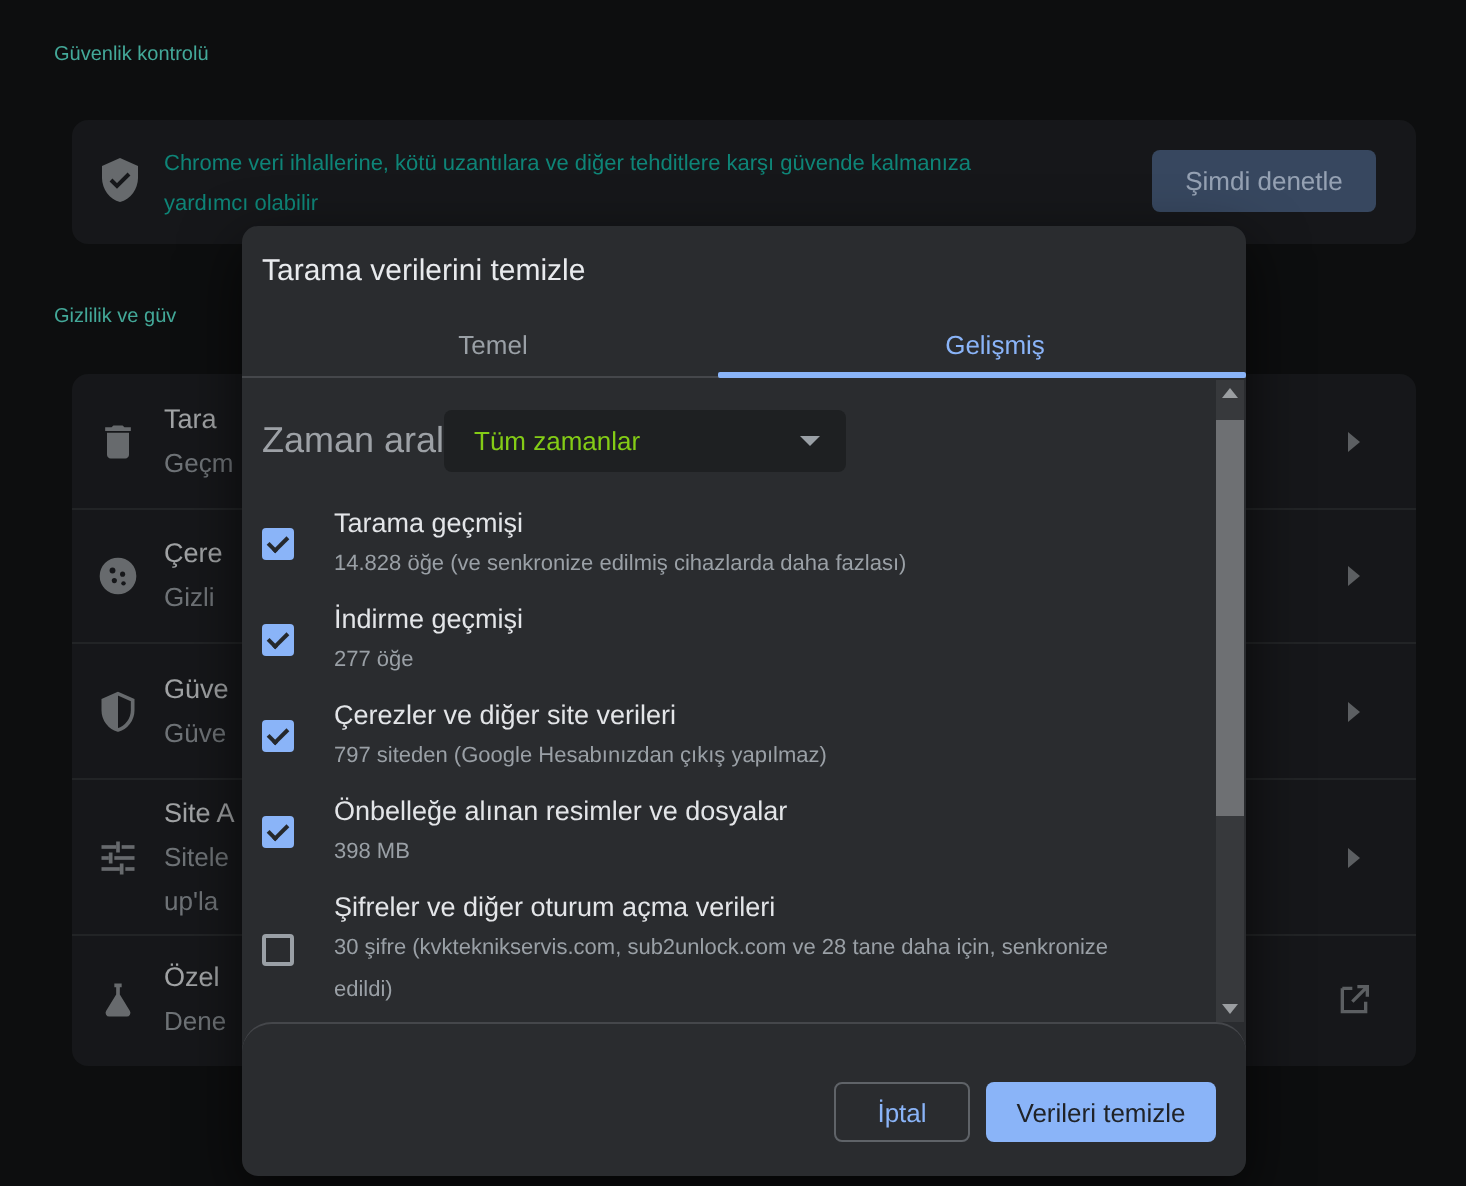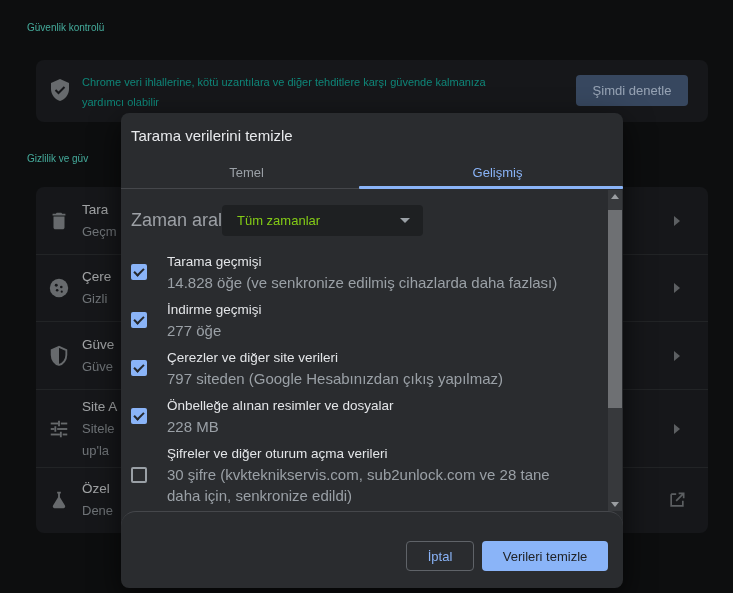--- a/index.html
+++ b/index.html
@@ -57,34 +57,34 @@
   }
   .dd-arrow { position:absolute; right:13px; top:13px; width:0; height:0;
     border-top:5px solid #9aa0a6; border-left:5px solid transparent; border-right:5px solid transparent; }
   .check-rows { margin-top:12px; }
   .check-row { display:flex; align-items:center; padding:3px 18px 3px 10px; cursor:pointer; }
   .cb { width:16px; height:16px; border-radius:2px; position:relative; flex:none; margin-right:20px; border:2px solid #9aa0a6; }
   .cb.checked { border:none; background:#8ab4f8; }
   .cb.checked::after { content:""; position:absolute; left:3px; top:4px; width:8px; height:4px;
     border-left:2px solid #25282c; border-bottom:2px solid #25282c; transform:rotate(-45deg); }
   .ci-title { font-size:13.5px; color:#e3e5e8; line-height:21px; }
-  .ci-sub { font-size:15px; color:#9aa0a6; line-height:21px; max-width:418px; }
+  .ci-sub { font-size:11px; color:#9aa0a6; line-height:21px; max-width:418px; }
   
   .scrollbar { position:absolute; top:77px; right:1px; width:14px; height:321px; background:#37393c; z-index:11; }
   .sb-up { position:absolute; top:4px; left:3px; width:0; height:0;
     border-bottom:5px solid #9b9ea1; border-left:4px solid transparent; border-right:4px solid transparent; }
   .sb-down { position:absolute; bottom:4px; left:3px; width:0; height:0;
     border-top:5px solid #9b9ea1; border-left:4px solid transparent; border-right:4px solid transparent; }
   .sb-thumb { position:absolute; top:20px; left:0; width:14px; height:198px; background:#6e7073; }
   
   .dlg-footer { position:absolute; left:0; right:0; bottom:0; height:77px; border-top:1px solid #45474b;
     display:flex; justify-content:flex-end; align-items:center; padding:12px 15px 0 0; gap:8px;border-radius:15px; }
   .btn { height:30px; border-radius:4px; font-family:"Liberation Sans", sans-serif; font-size:13px; font-weight:500; cursor:pointer; }
   .btn-cancel { width:68px; background:transparent; border:1px solid #5f6368; color:#8ab4f8; }
-  .btn-confirm { width:126px; background:#8ab4f8; border:none; color:#202328; }
+  .btn-confirm { width:115px; background:#8ab4f8; border:none; color:#202328; }
   svg { display:block; }
 </style>
 </head>
 <body>
 
 <div id="app">
 
   <div class="sec-heading h1">Güvenlik kontrolü</div>
 
   <div class="card card-a">
@@ -230,21 +230,21 @@
           <span class="cb checked"></span>
           <div>
             <div class="ci-title">Çerezler ve diğer site verileri</div>
             <div class="ci-sub">797 siteden (Google Hesabınızdan çıkış yapılmaz)</div>
           </div>
         </div>
         <div class="check-row">
           <span class="cb checked"></span>
           <div>
             <div class="ci-title">Önbelleğe alınan resimler ve dosyalar</div>
-            <div class="ci-sub">228 MB</div>
+            <div class="ci-sub">398 MB</div>
           </div>
         </div>
         <div class="check-row">
           <span class="cb"></span>
           <div>
             <div class="ci-title">Şifreler ve diğer oturum açma verileri</div>
             <div class="ci-sub">30 şifre (kvkteknikservis.com, sub2unlock.com ve 28 tane daha için, senkronize edildi)</div>
           </div>
         </div>
       </div>

